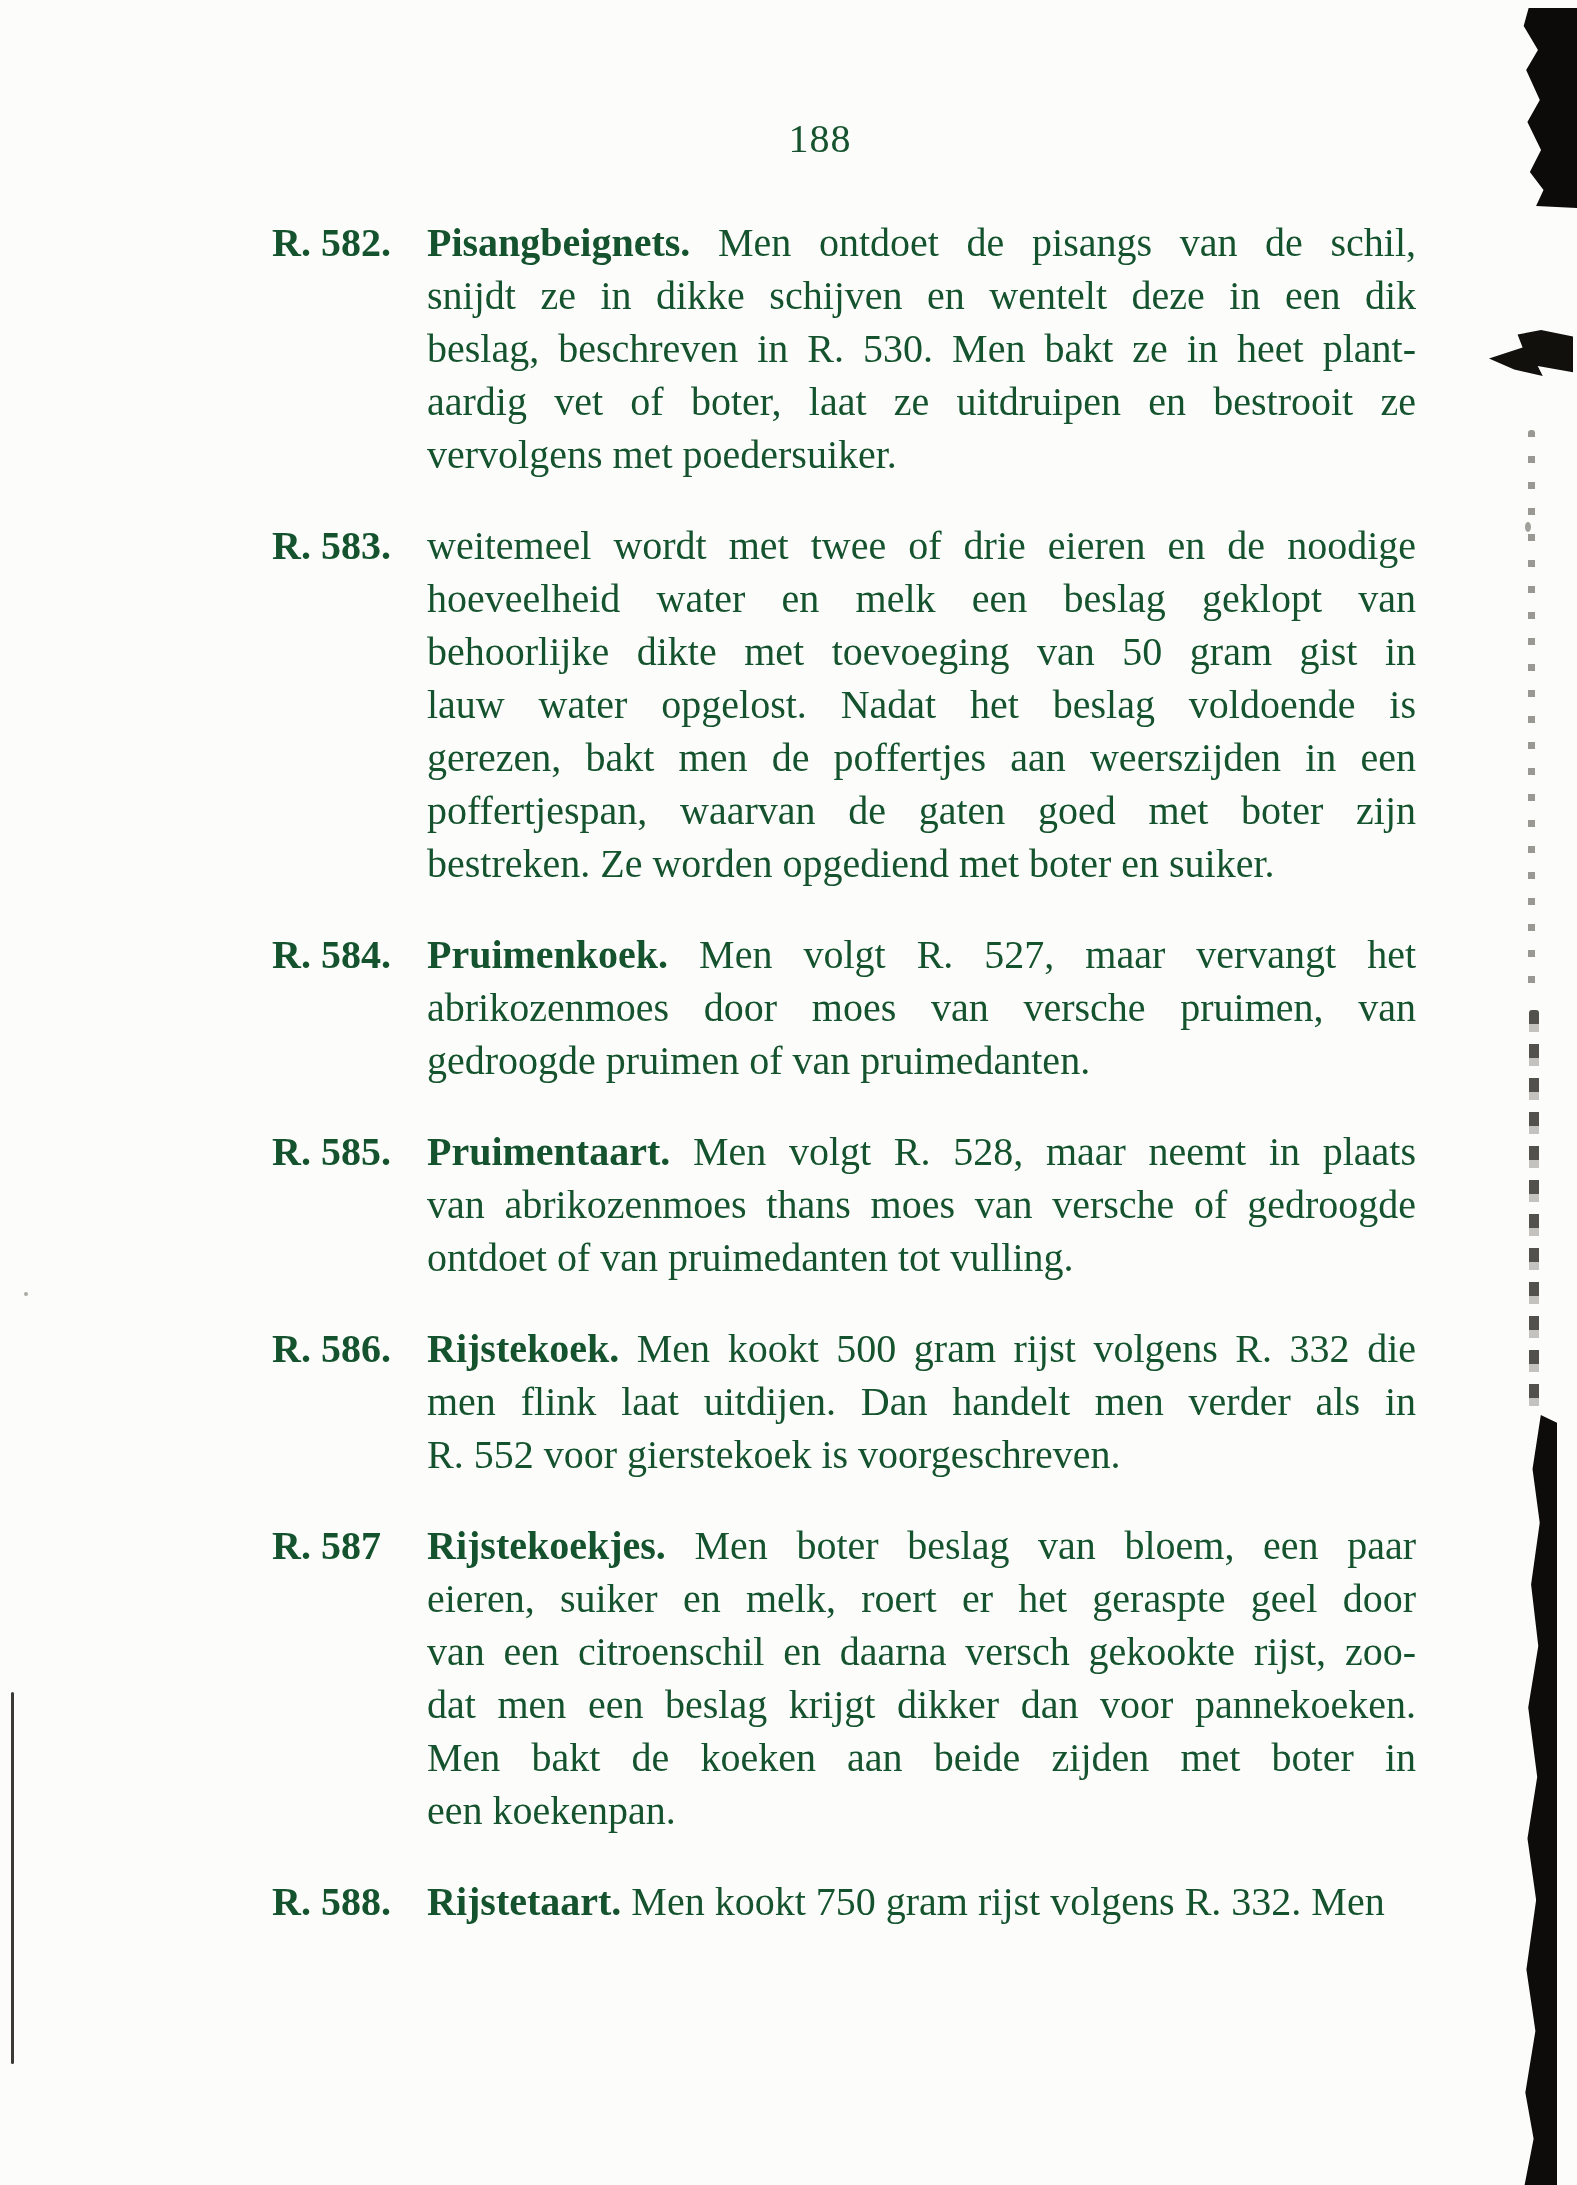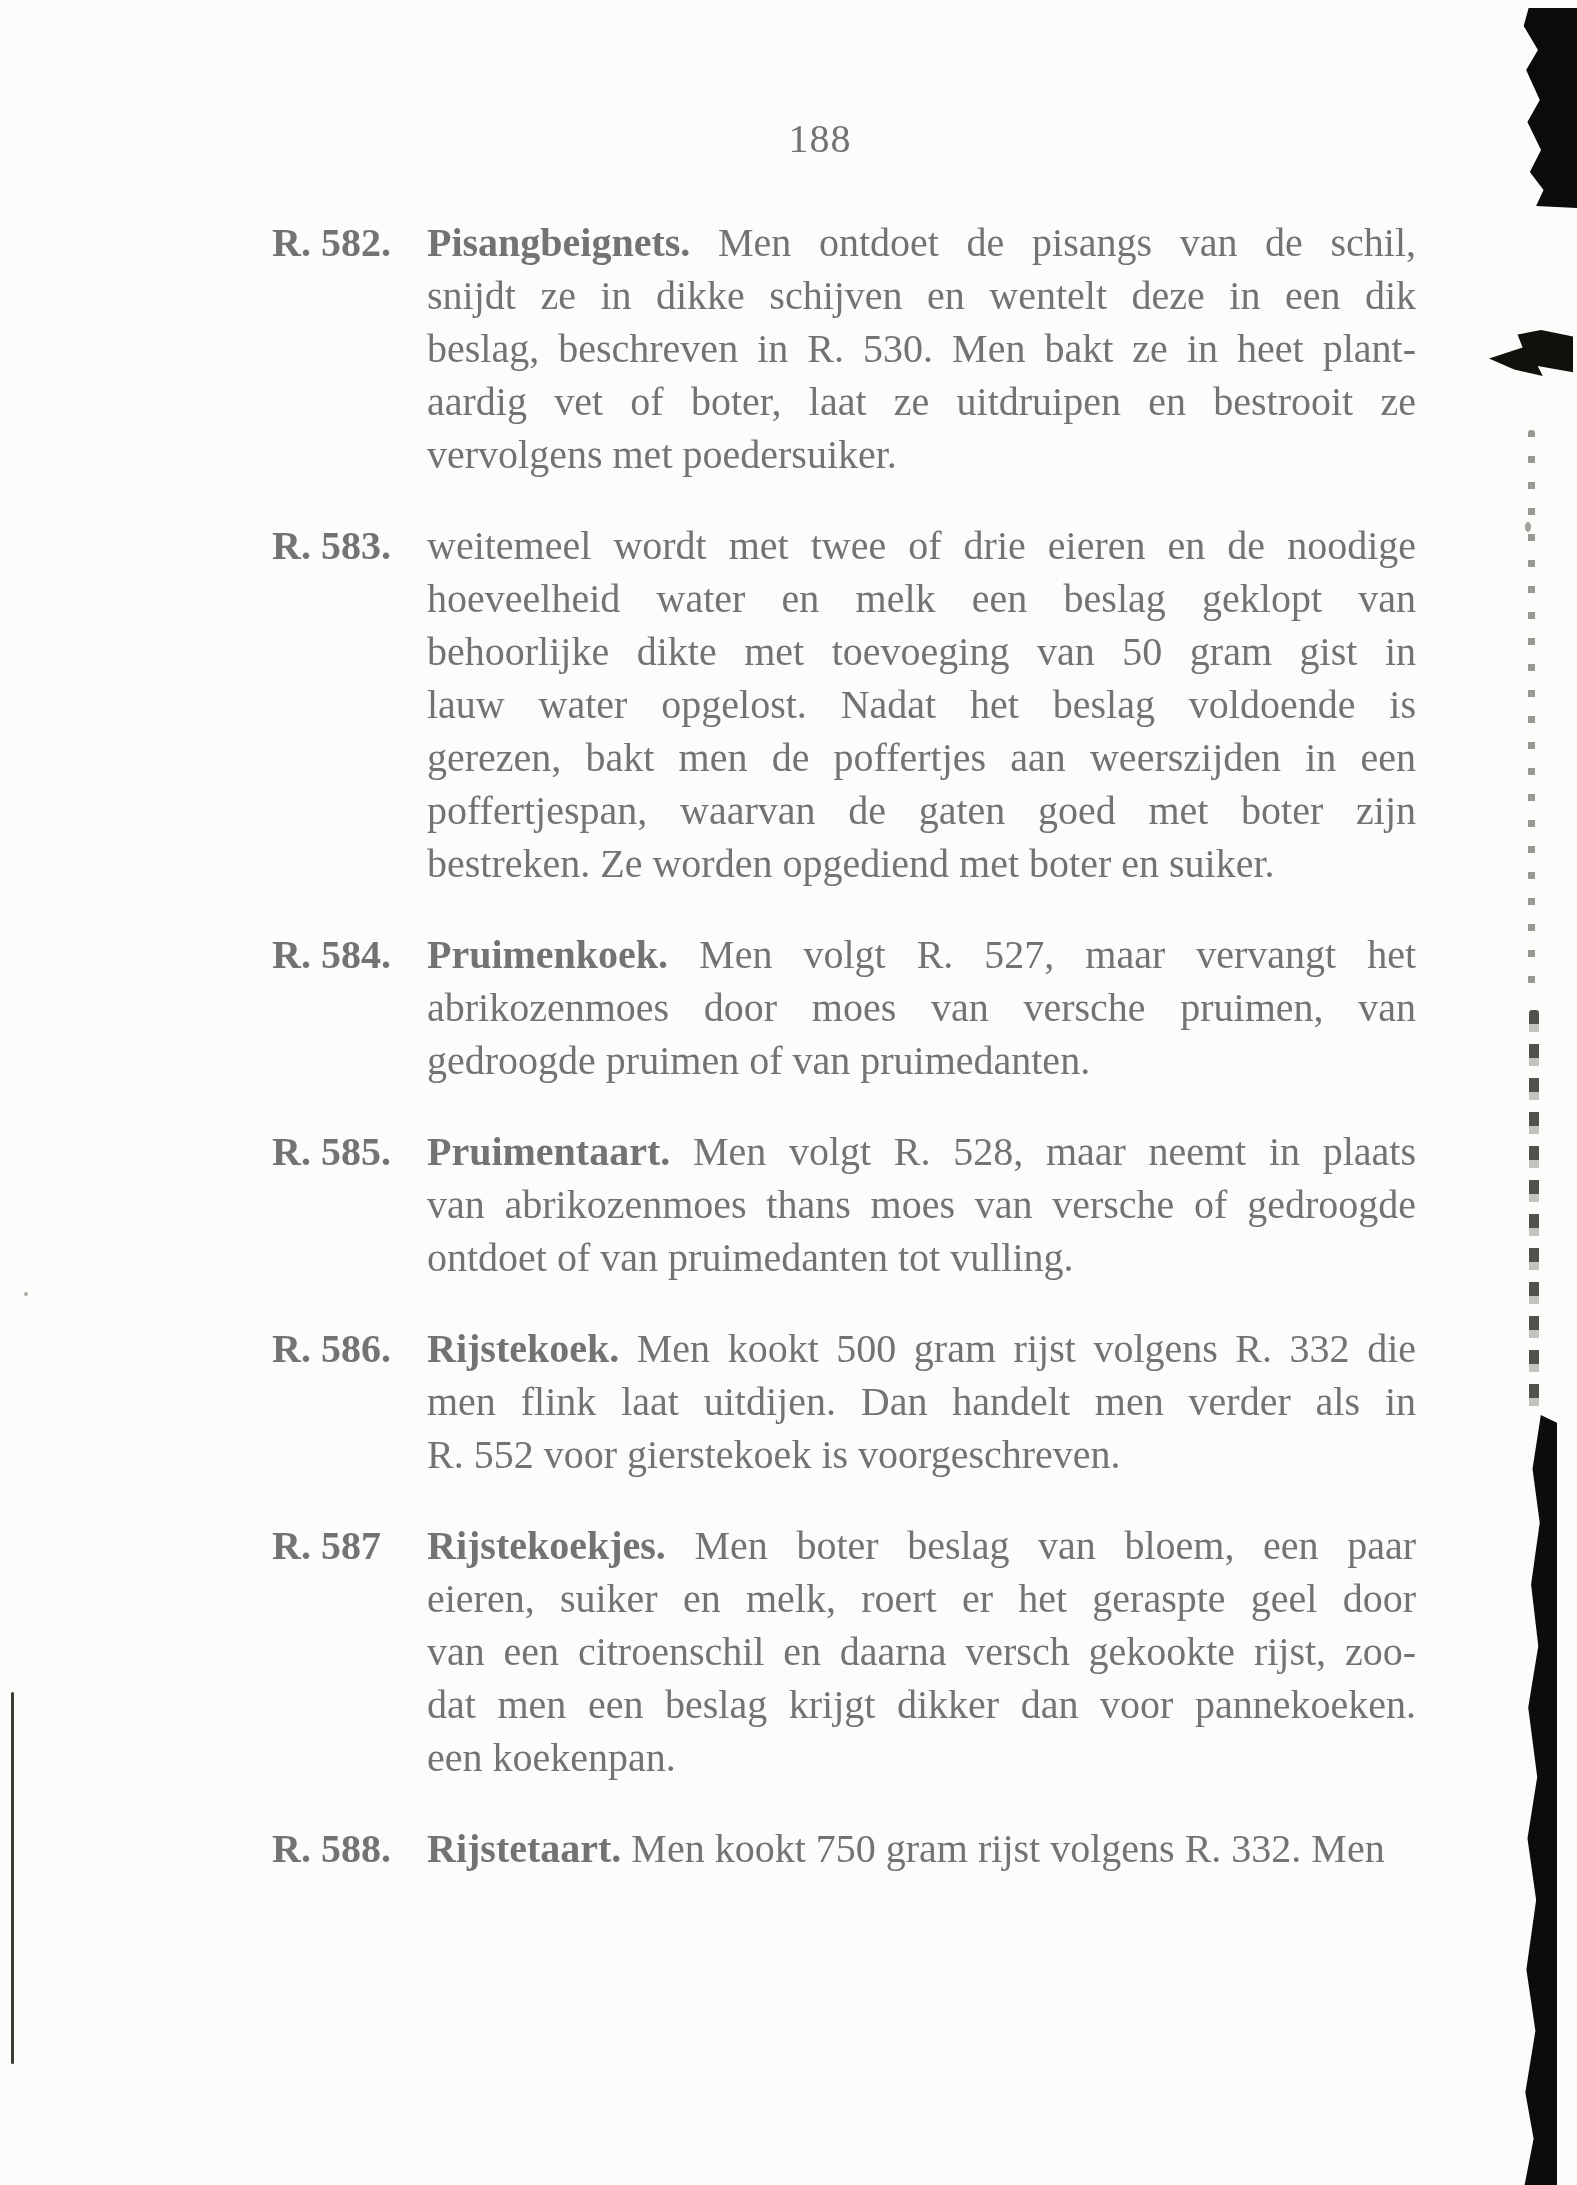--- a/index.html
+++ b/index.html
@@ -7,21 +7,21 @@
     padding: 0;
     background: #e8e8e6;
   }
   .page {
     position: relative;
     width: 1577px;
     height: 2185px;
     background: #fcfcfa;
     overflow: hidden;
     font-family: "Liberation Serif", "DejaVu Serif", serif;
-    color: #737373;
+    color: #14532d;
   }
   .content {
     position: relative;
     box-sizing: border-box;
     padding: 118px 161px 0 224px;
   }
   .page-number {
     text-align: center;
     font-size: 40px;
     line-height: 42px;
@@ -159,20 +159,21 @@
             <div class="line last">R. 552 voor gierstekoek is voorgeschreven.</div>
           </div>
         </div>
         <div class="recipe">
           <div class="rnum">R. 587</div>
           <div class="rbody">
             <div class="line"><span class="rtitle">Rijstekoekjes.</span> <span>Men boter beslag van bloem, een paar</span></div>
             <div class="line">eieren, suiker en melk, roert er het geraspte geel door</div>
             <div class="line">van een citroenschil en daarna versch gekookte rijst, zoo-</div>
             <div class="line">dat men een beslag krijgt dikker dan voor pannekoeken.</div>
+            <div class="line">Men bakt de koeken aan beide zijden met boter in</div>
             <div class="line last">een koekenpan.</div>
           </div>
         </div>
         <div class="recipe">
           <div class="rnum">R. 588.</div>
           <div class="rbody">
             <div class="line last"><span class="rtitle">Rijstetaart.</span> <span>Men kookt 750 gram rijst volgens R. 332. Men</span></div>
           </div>
         </div>
       </div>

